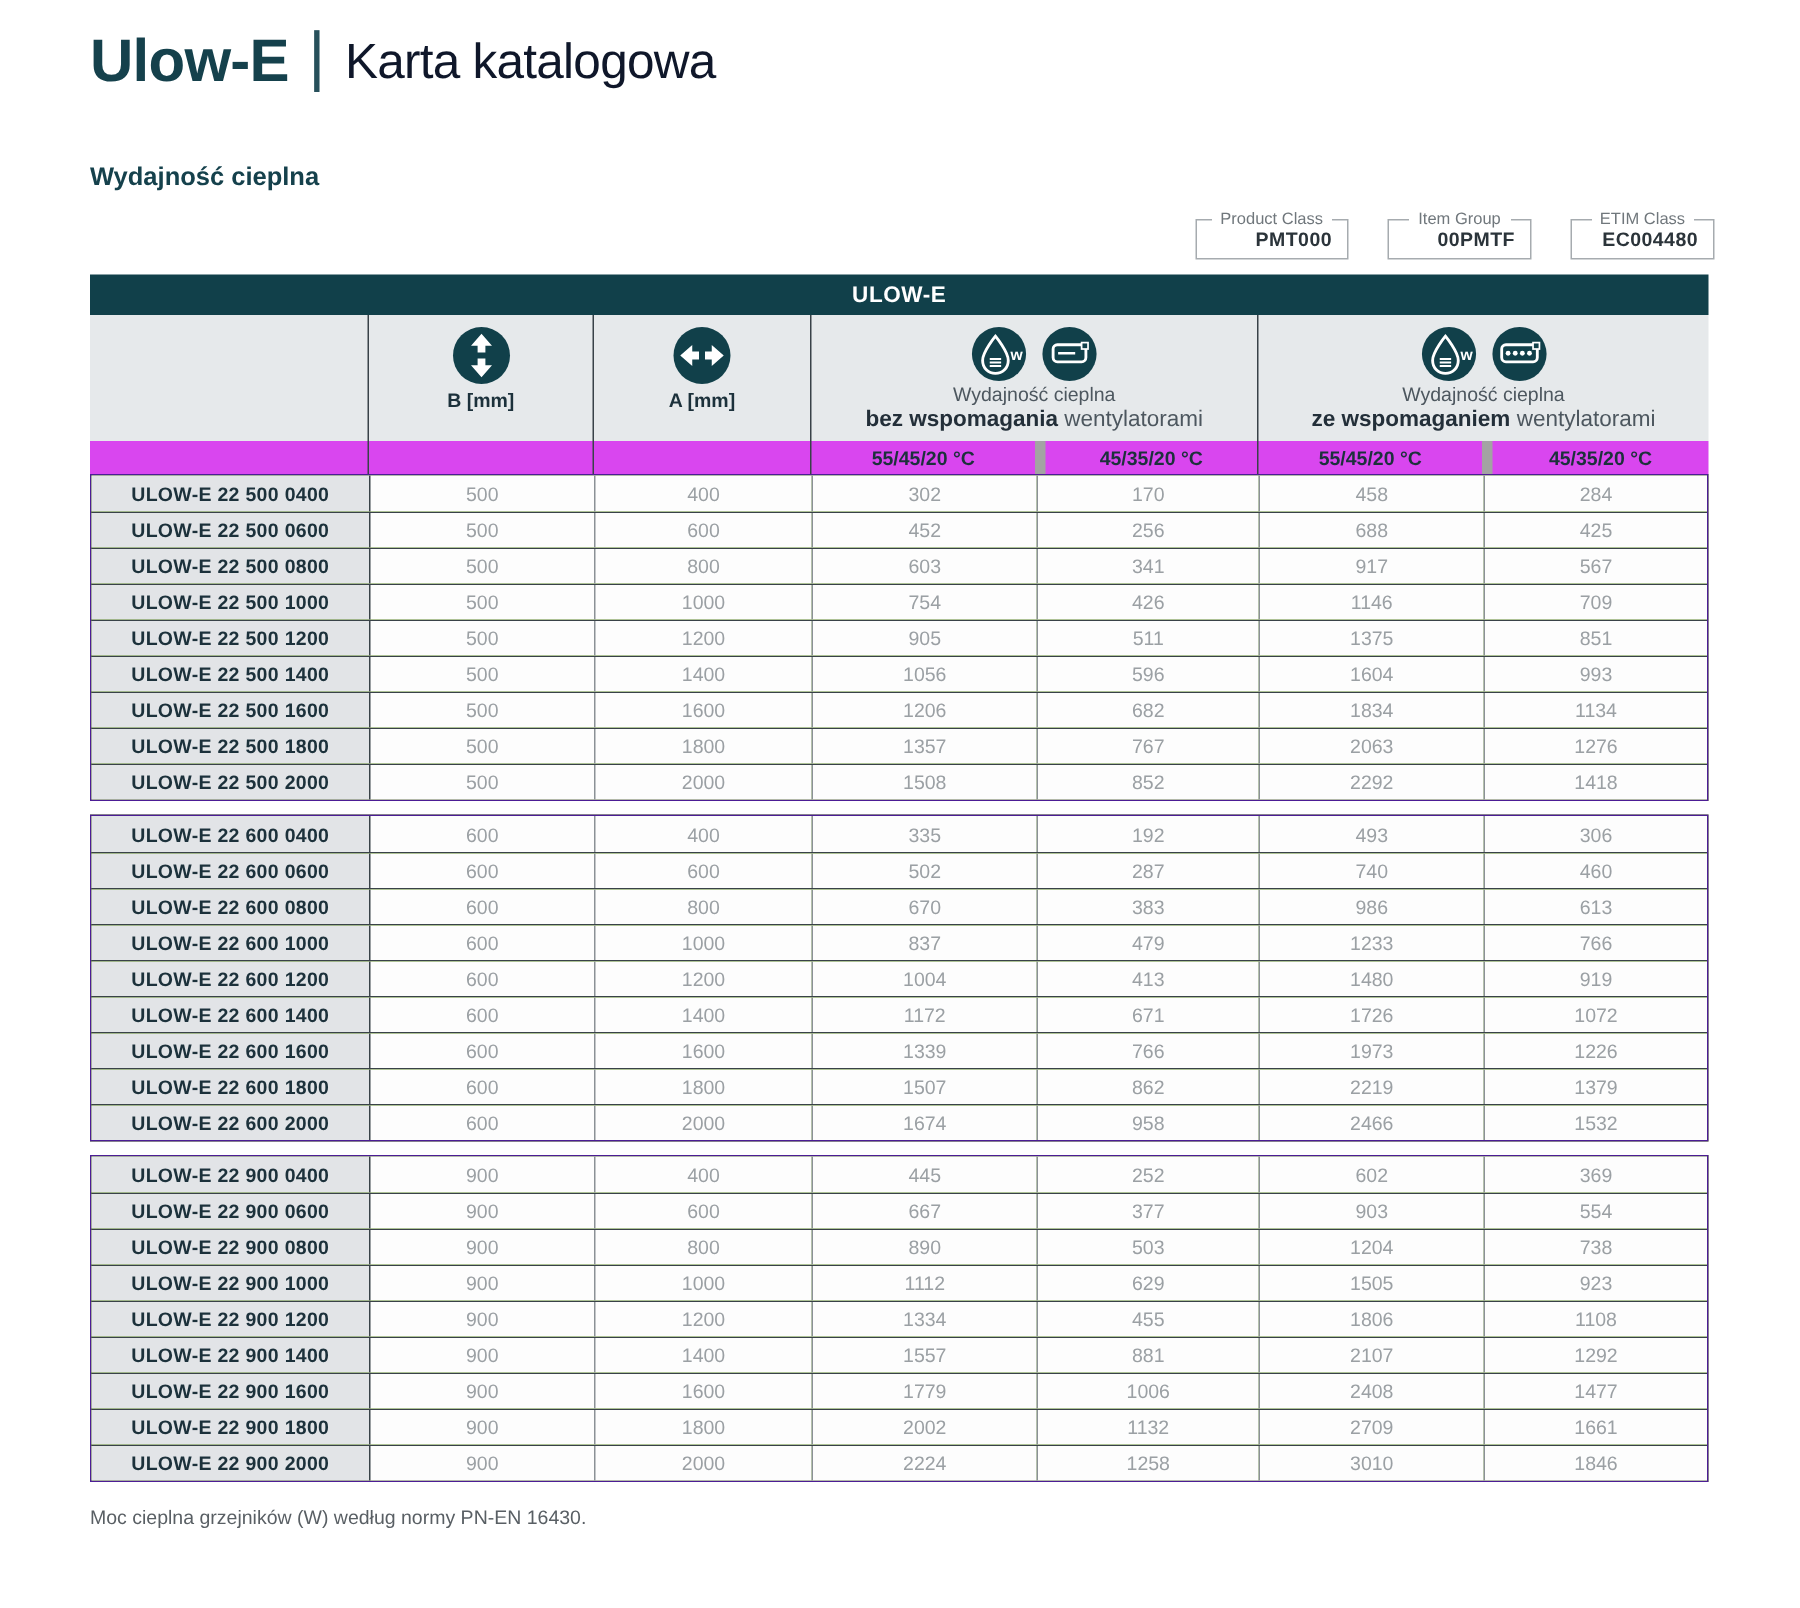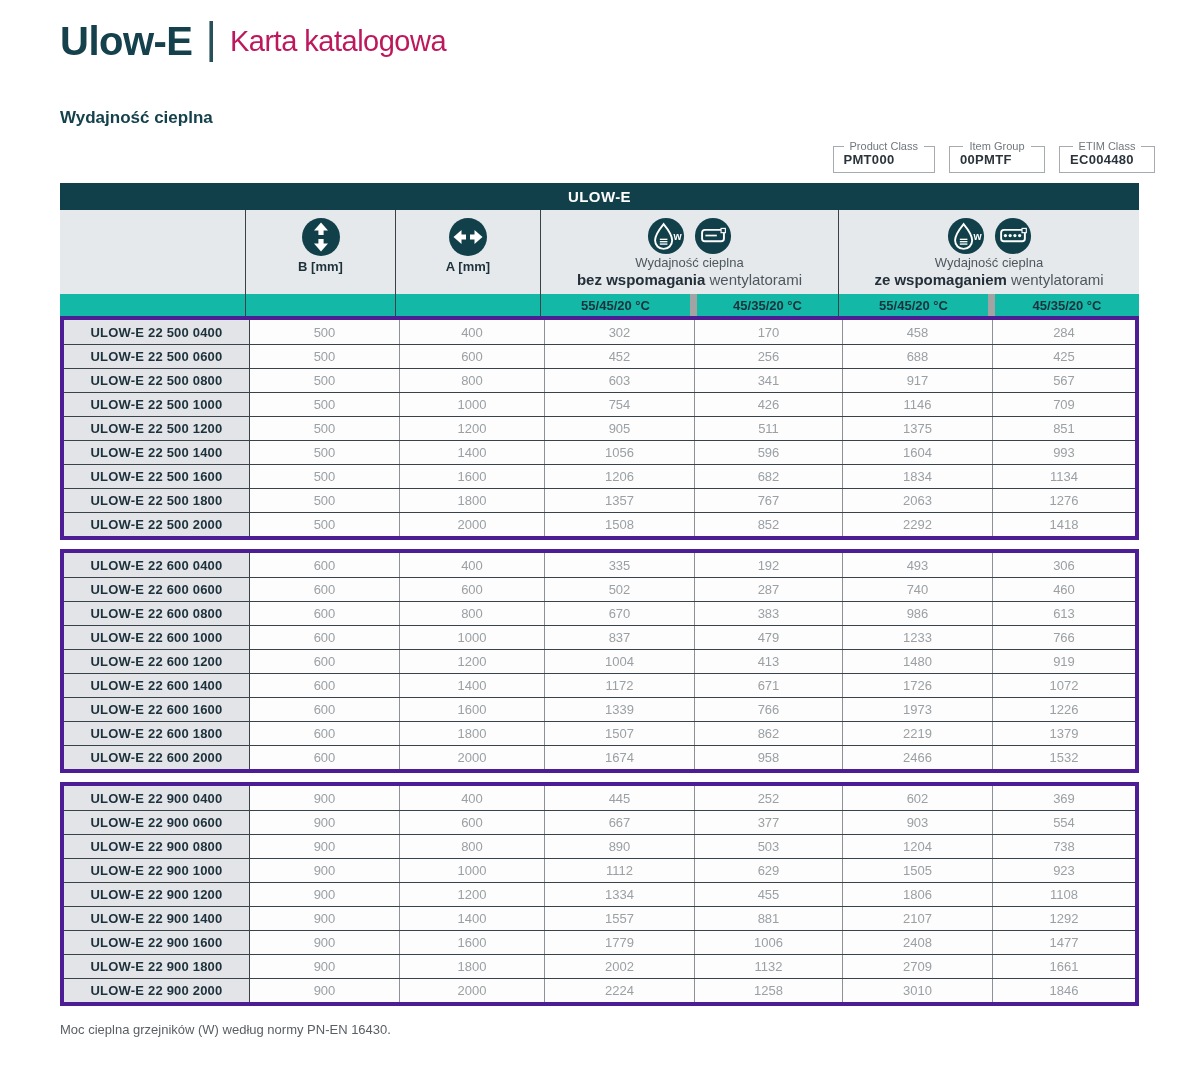--- a/index.html
+++ b/index.html
@@ -14,41 +14,41 @@
   .page { width: 1200px; height: 1020px; padding-left: 60px; }
 
   
   h1.masthead {
     margin: 0; padding-top: 16px;
     display: flex; align-items: center;
     color: #15414c;
   }
   .brand { font-size: 40px; font-weight: bold; letter-spacing: -0.5px; }
   .title-sep { font-size: 44px; font-weight: normal; margin: 0 13px; color: #27505b; transform: translateY(-3px); }
-  .title-rest { font-size: 29px; font-weight: normal; letter-spacing: -0.5px; color: #be185d; text-align: center; }
+  .title-rest { font-size: 33px; font-weight: normal; letter-spacing: -0.5px; color: #0f172a; text-align: center; }
 
   h2.section-heading {
     margin: 42px 0 0; font-size: 17px; font-weight: bold; color: #15414c;
   }
 
   
   .meta-row {
     width: 1079px;
-    display: flex; justify-content: flex-end; gap: 14px;
-    margin: 12px 16px 10px;
+    display: flex; justify-content: flex-end; gap: 26px;
+    margin: 12px 4px 10px;
   }
   fieldset.meta-box {
     border: 1px solid #a6abaf; margin: 0; padding: 0 10px 5px;
     min-width: 96px;
   }
   fieldset.meta-box legend {
     margin: 0 auto; padding: 0 6px;
     font-size: 11px; color: #70777c; white-space: nowrap; text-align: center;
   }
-  .meta-value { text-align: left; font-size: 13px; font-weight: bold; color: #2b343a; letter-spacing: .3px; }
+  .meta-value { text-align: right; font-size: 13px; font-weight: bold; color: #2b343a; letter-spacing: .3px; }
 
   
   .dtable { width: 1079px; }
   .grid { display: grid; grid-template-columns: 185px 150px 145px 150px 148px 150px 1fr; }
   .thead-grid { display: grid; grid-template-columns: 185px 150px 145px 298px 1fr; }
 
   .band {
     height: 27px; background: #11404a; color: #ffffff;
     display: flex; align-items: center; justify-content: center;
     font-size: 15px; font-weight: bold; letter-spacing: .4px;
@@ -56,26 +56,26 @@
 
   .thead { height: 84px; background: #e6e9eb; }
   .thead > div { position: relative; display: flex; flex-direction: column; align-items: center; padding-top: 7px; }
   .thead > div + div { border-left: 1px solid #394248; }
   .icons-row { display: flex; gap: 9px; align-items: center; }
   .col-label { position: absolute; bottom: 20px; font-size: 13px; font-weight: bold; color: #1c313b; }
   .gline1 { position: absolute; bottom: 24px; font-size: 13px; color: #4d575f; }
   .gline2 { position: absolute; bottom: 6px; font-size: 15px; color: #4d575f; white-space: nowrap; }
   .gline2 b { color: #232f39; }
 
-  .temprow { height: 22px; background: #14b8a6; }
+  .temprow { height: 22px; background: #d946ef; }
   .temprow > div { display: flex; align-items: center; justify-content: center; font-size: 13px; font-weight: bold; color: #1c313b; }
   .temprow > .dark-l { border-left: 1px solid #394248; }
   .temprow > .light-l { border-left: 7px solid #a3a3a3; }
 
-  .block { border: 4px solid #4c1d95; background: #84cc16; }
+  .block { border: 1px solid #4c1d95; background: #84cc16; }
   .block + .block { margin-top: 9px; }
   .trow { height: 24px; }
   .trow + .trow { border-top: 1px solid #394248; text-align: center; }
   .cell { display: flex; align-items: center; justify-content: center; font-size: 13px; }
   .cell.model { background: #e2e4e7; font-weight: bold; color: #1c313b; letter-spacing: .2px; }
   .cell.val { color: #9ba0a4; border-left: 1px solid #8b9196; background: #fdfdfd; }
   .cell.val.bsep { border-left: 1px solid #394248; }
 
   .footnote { margin: 16px 0 0; font-size: 13px; color: #595f64; }
 

